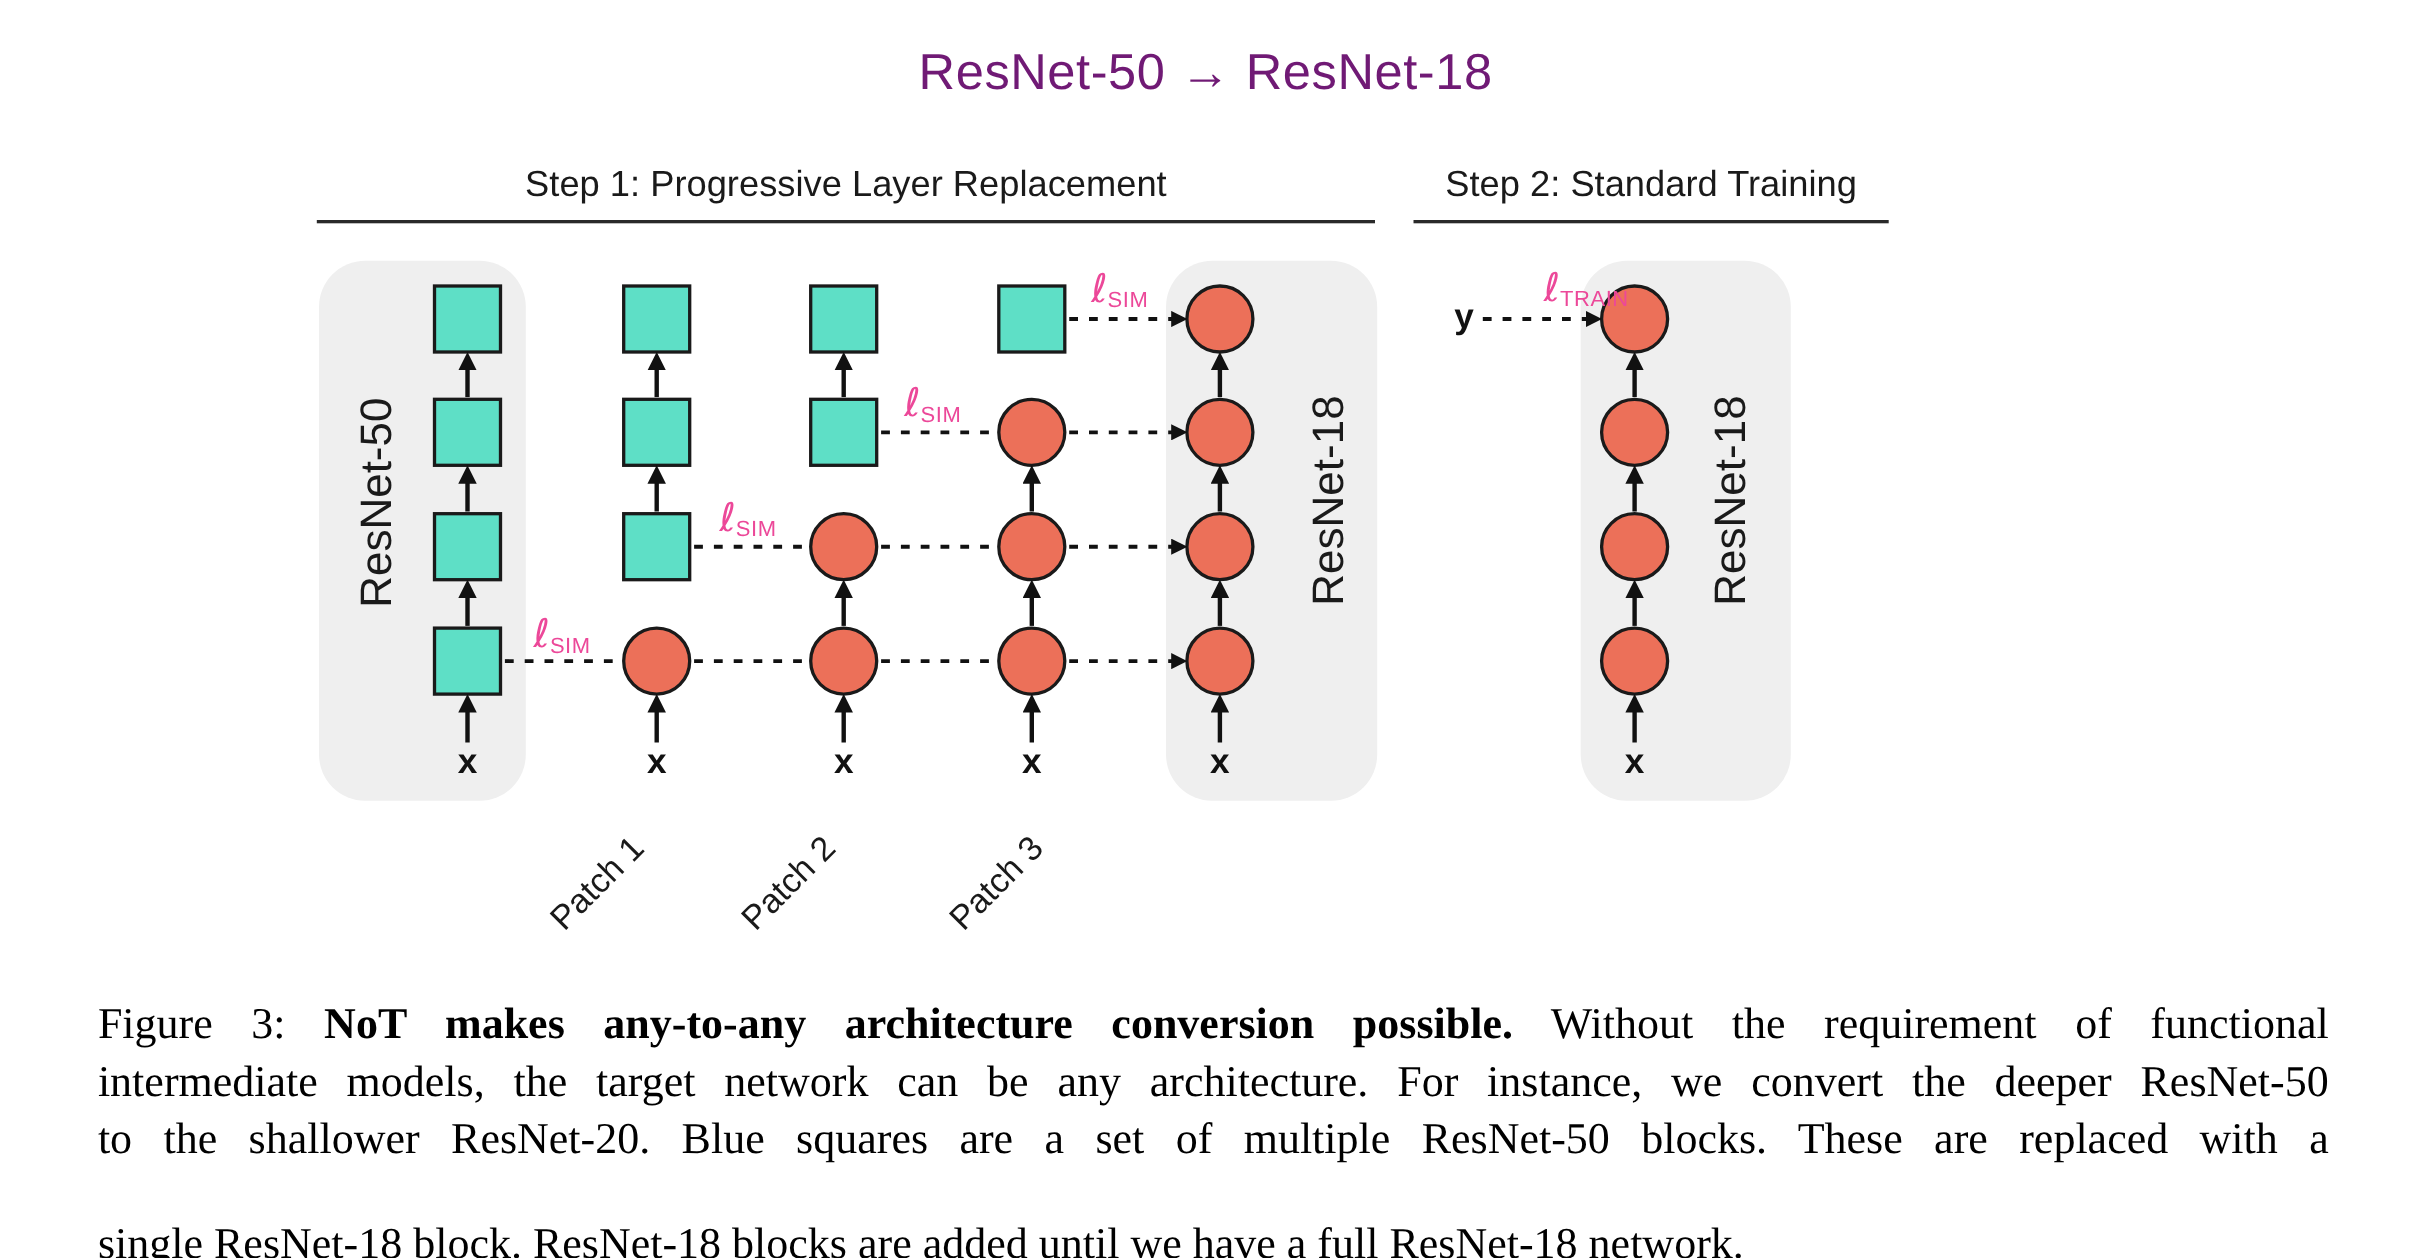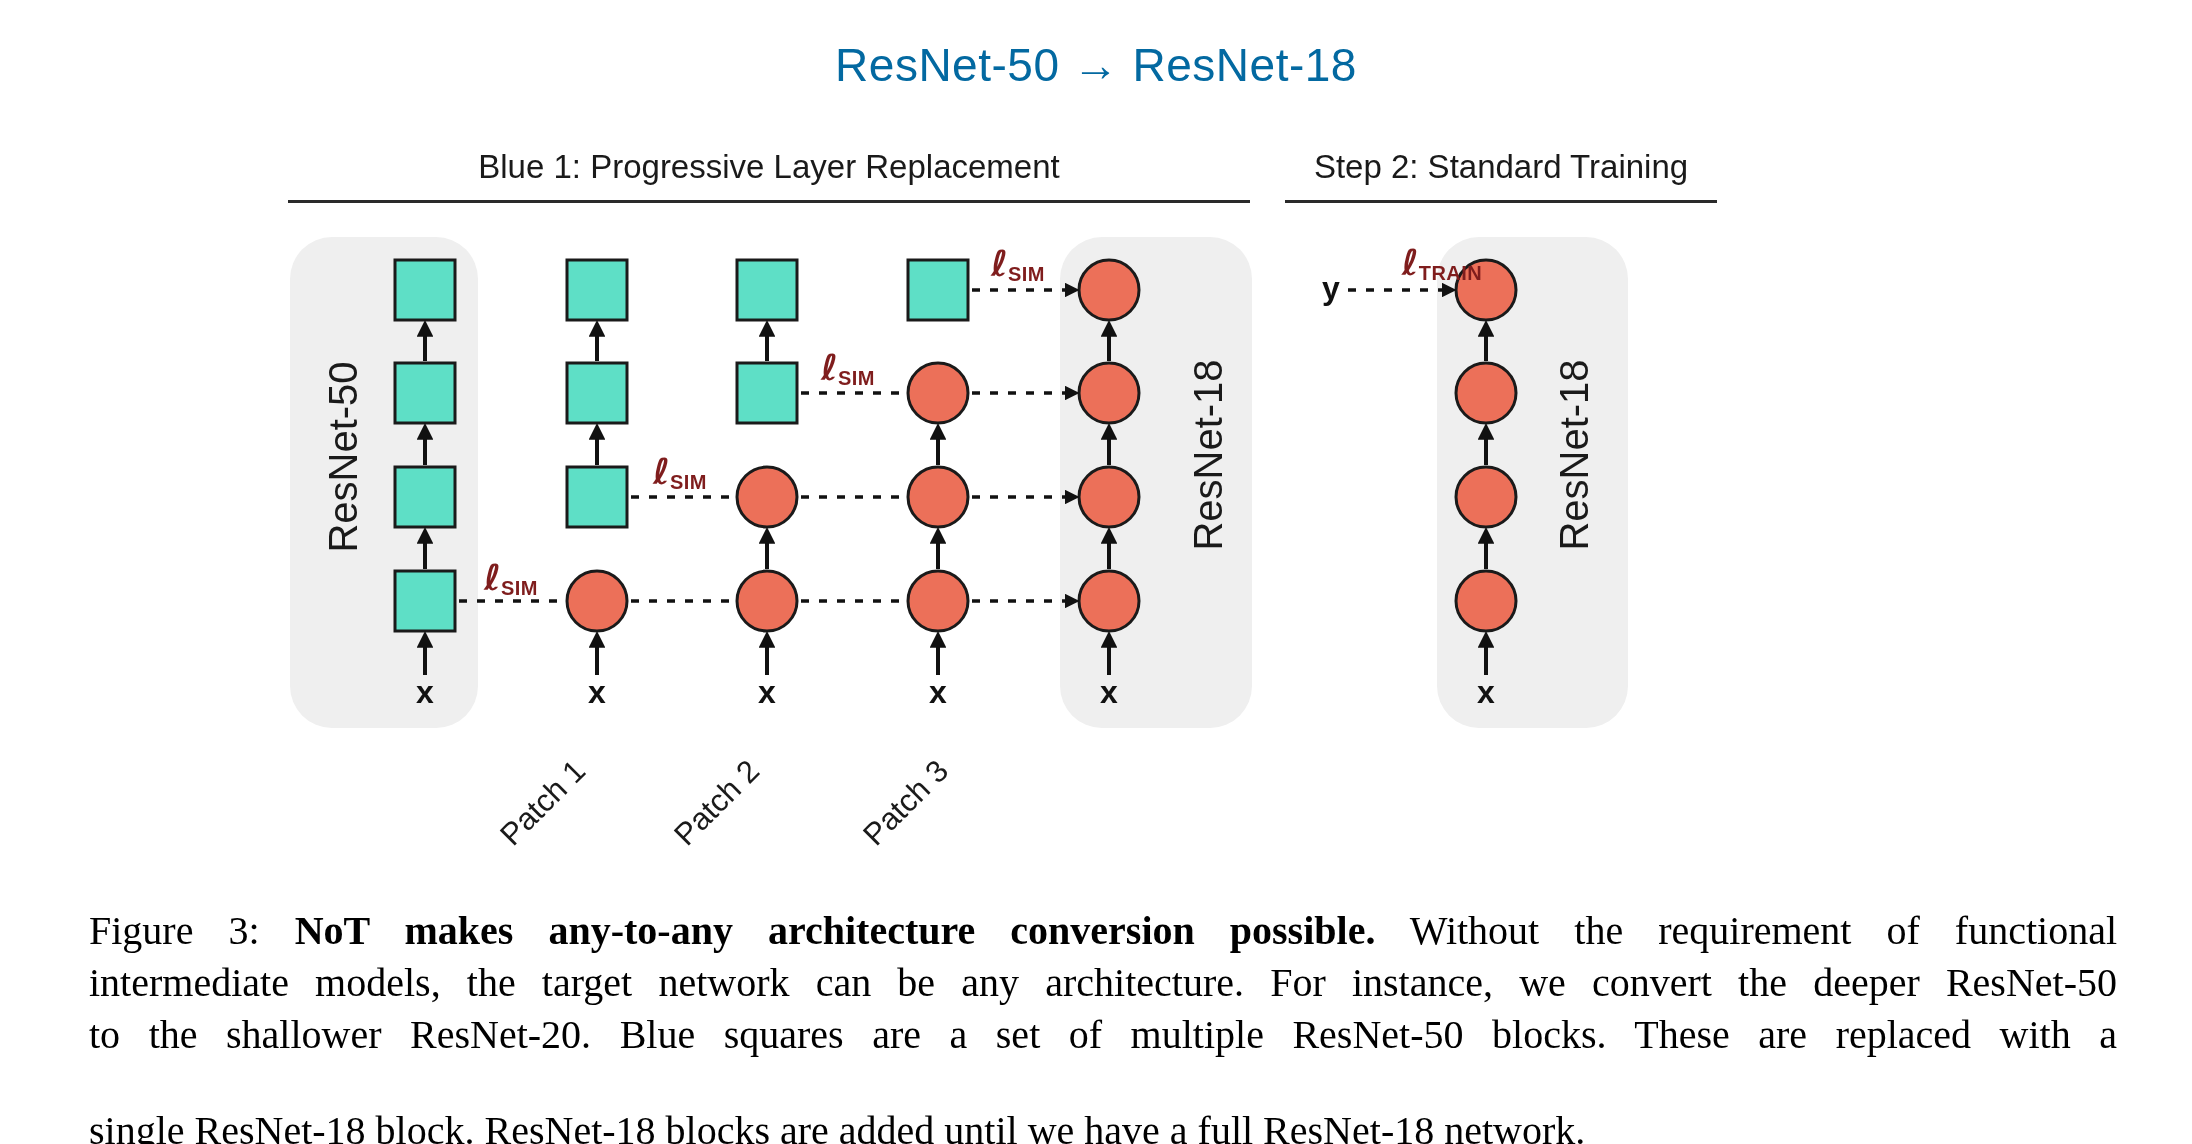--- a/index.html
+++ b/index.html
@@ -1,52 +1,52 @@
 <!DOCTYPE html>
 <html><head>
 <meta charset="utf-8">
 <style>
   html,body{margin:0;padding:0;background:#ffffff;}
   .page{position:relative;width:2192px;height:1144px;background:#ffffff;overflow:hidden;
         font-family:"Liberation Sans",sans-serif;color:#111;}
   .abs{position:absolute;}
-  .figure-title{left:0;right:0;top:38px;text-align:center;font-size:46px;letter-spacing:0.5px;color:#0369a1;}
+  .figure-title{left:0;right:0;top:38px;text-align:center;font-size:46px;letter-spacing:0.5px;color:#701a75;}
   .step-header{top:148px;text-align:center;font-size:33px;color:#1a1a1a;white-space:nowrap;}
   .step1-header{left:288px;width:962px;}
   .step2-header{left:1285px;width:432px;}
   .underline{top:200px;height:3px;background:#2a2a2a;}
   .u1{left:288px;width:962px;}
   .u2{left:1285px;width:432px;}
   .gray-box{top:237px;height:491px;background:#efefef;border-radius:42px;}
   .box1{left:290px;width:188px;}
   .box2{left:1060px;width:192px;}
   .box3{left:1437px;width:191px;}
   .vlabel{font-size:40px;color:#1a1a1a;white-space:nowrap;
           transform:translate(-50%,-50%) rotate(-90deg);}
   .patch-label{font-size:31px;color:#1a1a1a;white-space:nowrap;
           transform:translate(-50%,-50%) rotate(-45deg);}
   .x-label{font-size:32px;font-weight:bold;color:#111;transform:translate(-50%,-50%);}
   .y-label{font-size:32px;font-weight:bold;color:#111;transform:translate(-50%,-50%);}
-  .loss{white-space:nowrap;transform:translate(-50%,-50%);color:#7f1d1d;font-weight:bold;}
+  .loss{white-space:nowrap;transform:translate(-50%,-50%);color:#ec4899;}
   .loss .ell{font-family:"DejaVu Sans",sans-serif;font-style:italic;font-size:36px;}
   .loss .sub{font-size:20px;vertical-align:-5px;letter-spacing:0.5px;}
   svg.diagram{left:0;top:0;}
   .caption{left:89px;top:905px;width:2028px;font-family:"Liberation Serif",serif;
            font-size:40px;line-height:52px;color:#000;}
   .caption .jline{text-align:justify;text-align-last:justify;}
   .caption .lline{text-align:left;margin-top:44px;}
 </style>
 </head>
 <body>
 
 <div class="page">
 
   <div class="abs figure-title">ResNet-50 → ResNet-18</div>
 
-  <div class="abs step-header step1-header">Blue 1: Progressive Layer Replacement</div>
+  <div class="abs step-header step1-header">Step 1: Progressive Layer Replacement</div>
   <div class="abs step-header step2-header">Step 2: Standard Training</div>
   <div class="abs underline u1"></div>
   <div class="abs underline u2"></div>
 
   <div class="abs gray-box box1"></div>
   <div class="abs gray-box box2"></div>
   <div class="abs gray-box box3"></div>
 
   <svg id="diagram" class="abs diagram" width="2192" height="1144" viewBox="0 0 2192 1144">
     <defs>

